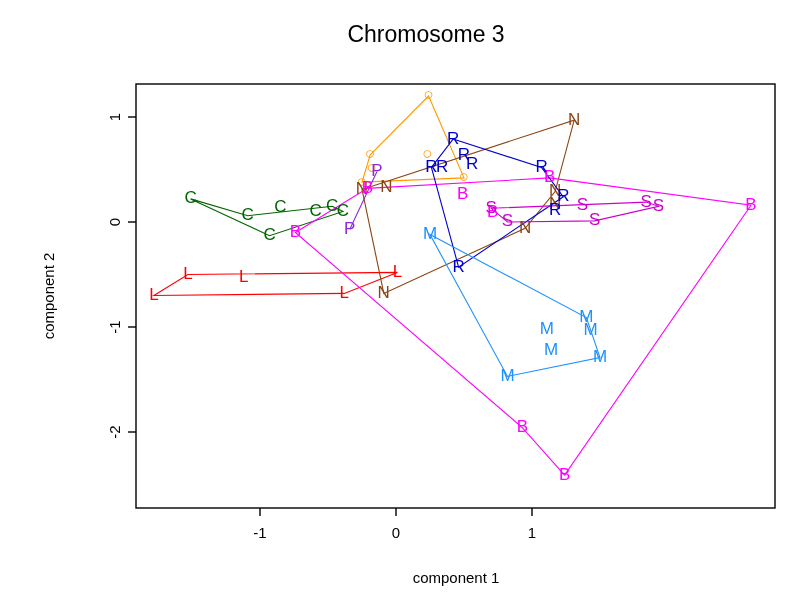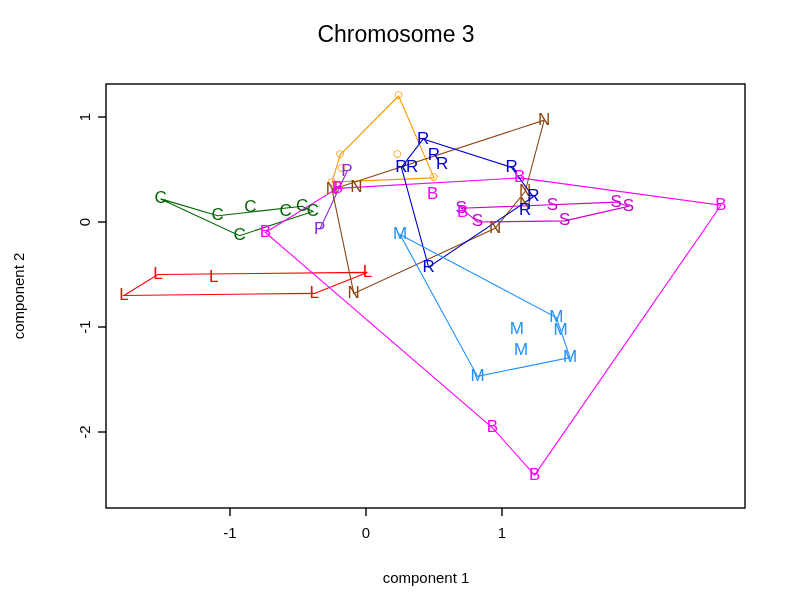--- a/index.html
+++ b/index.html
@@ -10,20 +10,21 @@
   body {
     width: 792px;
     height: 611px;
     font-family: "Liberation Sans", sans-serif;
     overflow: hidden;
   }
   #plot-root {
     position: relative;
     width: 678px;
     height: 611px;
+    padding-left: 30px;
   }
   svg.plot-svg {
     display: block;
     width: 792px;
     height: 611px;
   }
   .title-text {
     font-family: "Liberation Sans", sans-serif;
     font-size: 23px;
     fill: #000000;

